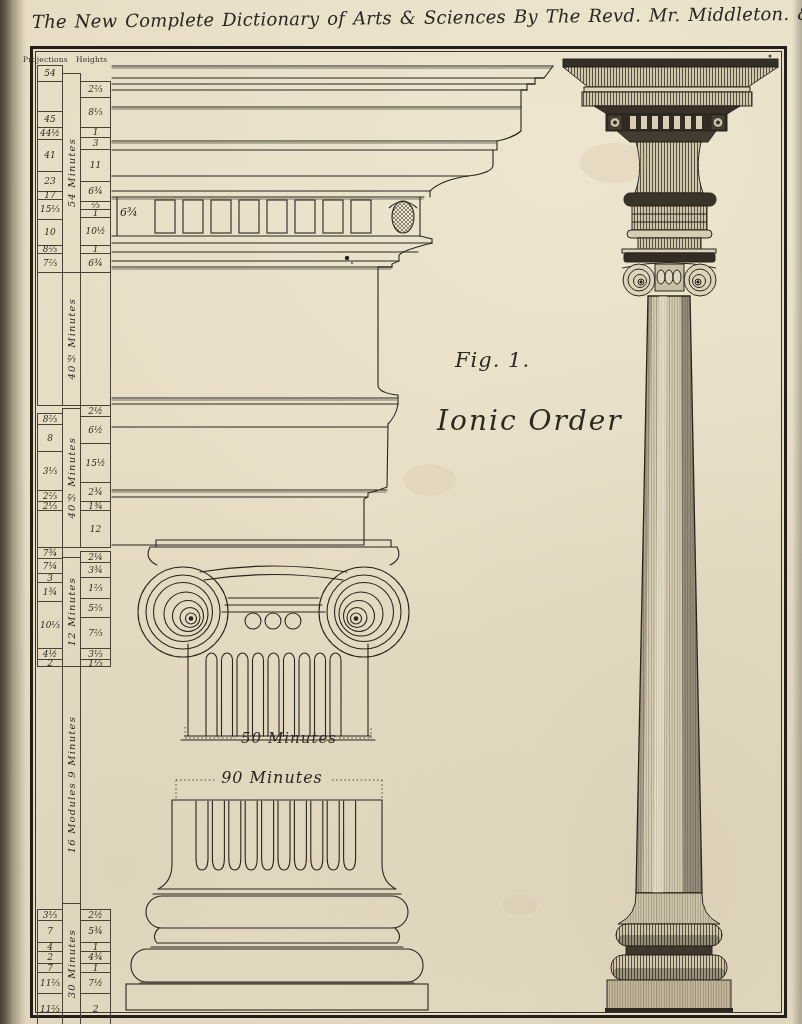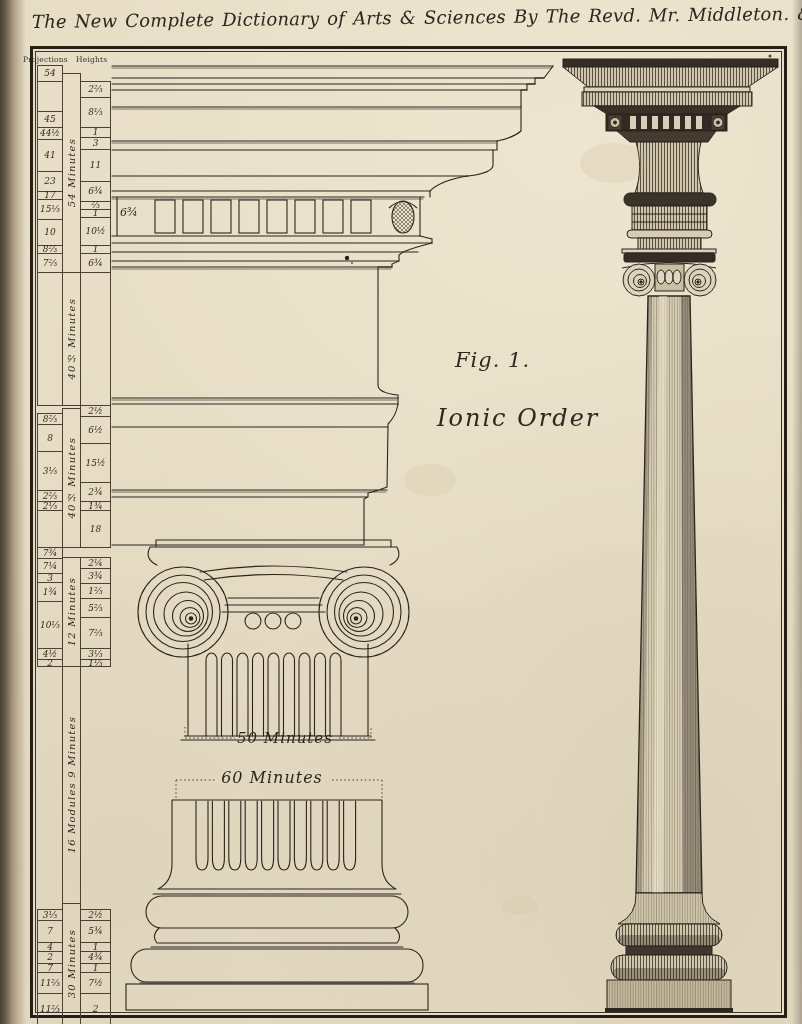--- a/index.html
+++ b/index.html
@@ -37,24 +37,24 @@
     font-style:italic;font-size:9px;line-height:1;color:#2f2920;overflow:visible}
   .col .cell:first-child{margin-top:0}
   .lbl{box-sizing:border-box;width:19px;margin-left:-1px;border:1px solid #4a4033;
     display:flex;align-items:center;justify-content:center;background:transparent}
   .lbl span{writing-mode:vertical-rl;transform:rotate(180deg);white-space:nowrap;
     font-style:italic;font-size:10px;letter-spacing:1.2px;color:#2f2920}
   .ghost{width:26px}
   
   .ann{position:absolute;font-style:italic;color:#2c261f}
   .ann-dentil{left:120px;top:206px;font-size:11px}
-  .ann-50{left:237px;top:729px;width:100px;text-align:left;font-size:15px;letter-spacing:1px}
+  .ann-50{left:237px;top:729px;width:100px;text-align:right;font-size:15px;letter-spacing:1px}
   .ann-60{left:217px;top:768px;width:110px;text-align:center;font-size:16px;letter-spacing:1px}
   .fig-label{position:absolute;left:455px;top:348px;font-style:italic;font-size:21px;letter-spacing:1px}
-  .fig-name{position:absolute;left:437px;top:404px;font-style:italic;font-size:24px;letter-spacing:2px}
+  .fig-name{position:absolute;left:437px;top:404px;font-style:italic;font-size:28px;letter-spacing:2px}
 </style>
 </head>
 <body>
 
 <div class="edge-l"></div>
 <div class="edge-r"></div>
 
 <div class="plate-title">The New Complete Dictionary of Arts &amp; Sciences By The Revd. Mr. Middleton. &amp;c.</div>
 <div class="frame"></div>
 
@@ -331,41 +331,41 @@
     </div>
     <div class="lbl" style="height:140px">
       <span>40½ Minutes</span>
     </div>
     <div class="col h">
       <div class="cell" style="height:12px">2½</div>
       <div class="cell" style="height:28px">6½</div>
       <div class="cell" style="height:40px">15½</div>
       <div class="cell" style="height:20px">2¾</div>
       <div class="cell" style="height:10px">1¾</div>
-      <div class="cell" style="height:38px">18</div>
+      <div class="cell" style="height:38px">12</div>
     </div>
   </div>
 
   <div class="tgroup">
     <div class="col">
       <div class="cell" style="height:12px">7¾</div>
       <div class="cell" style="height:16px">7¼</div>
       <div class="cell" style="height:10px">3</div>
       <div class="cell" style="height:20px">1¾</div>
       <div class="cell" style="height:48px">10⅓</div>
       <div class="cell" style="height:12px">4½</div>
       <div class="cell" style="height:8px">2</div>
     </div>
     <div class="lbl" style="height:110px">
       <span>12 Minutes</span>
     </div>
     <div class="col h">
       <div class="cell" style="height:12px">2¼</div>
       <div class="cell" style="height:16px">3¾</div>
-      <div class="cell" style="height:16px">1⅔</div>
+      <div class="cell" style="height:22px">1⅔</div>
       <div class="cell" style="height:20px">5⅔</div>
       <div class="cell" style="height:32px">7⅔</div>
       <div class="cell" style="height:12px">3⅓</div>
       <div class="cell" style="height:8px">1⅓</div>
     </div>
   </div>
 
   <div class="tgroup">
     <div class="ghost"></div>
     <div class="lbl" style="height:238px">
@@ -393,15 +393,15 @@
       <div class="cell" style="height:13px">4¾</div>
       <div class="cell" style="height:10px">1</div>
       <div class="cell" style="height:22px">7½</div>
       <div class="cell" style="height:32px">2</div>
     </div>
   </div>
 </div>
 
 <div class="ann ann-dentil">6¾</div>
 <div class="ann ann-50">50 Minutes</div>
-<div class="ann ann-60">60 Minutes</div>
+<div class="ann ann-60">90 Minutes</div>
 <div class="fig-label">Fig. 1.</div>
 <div class="fig-name">Ionic Order</div>
 
 </body></html>

